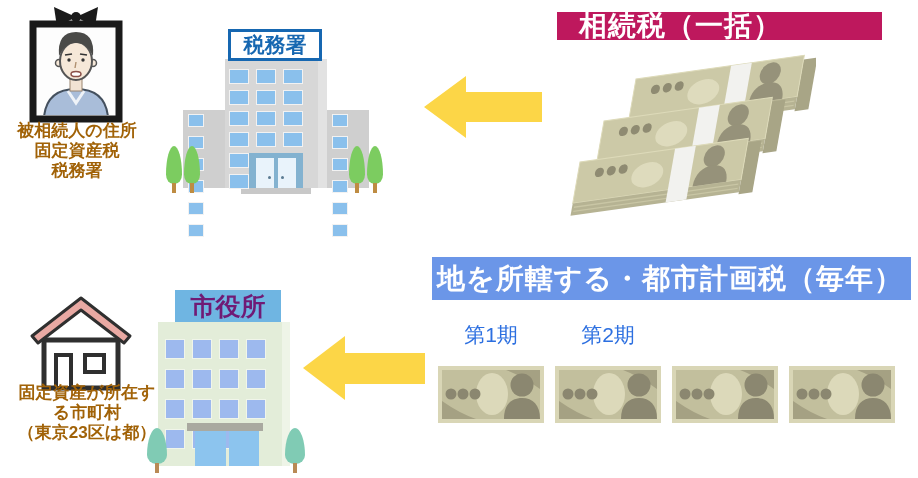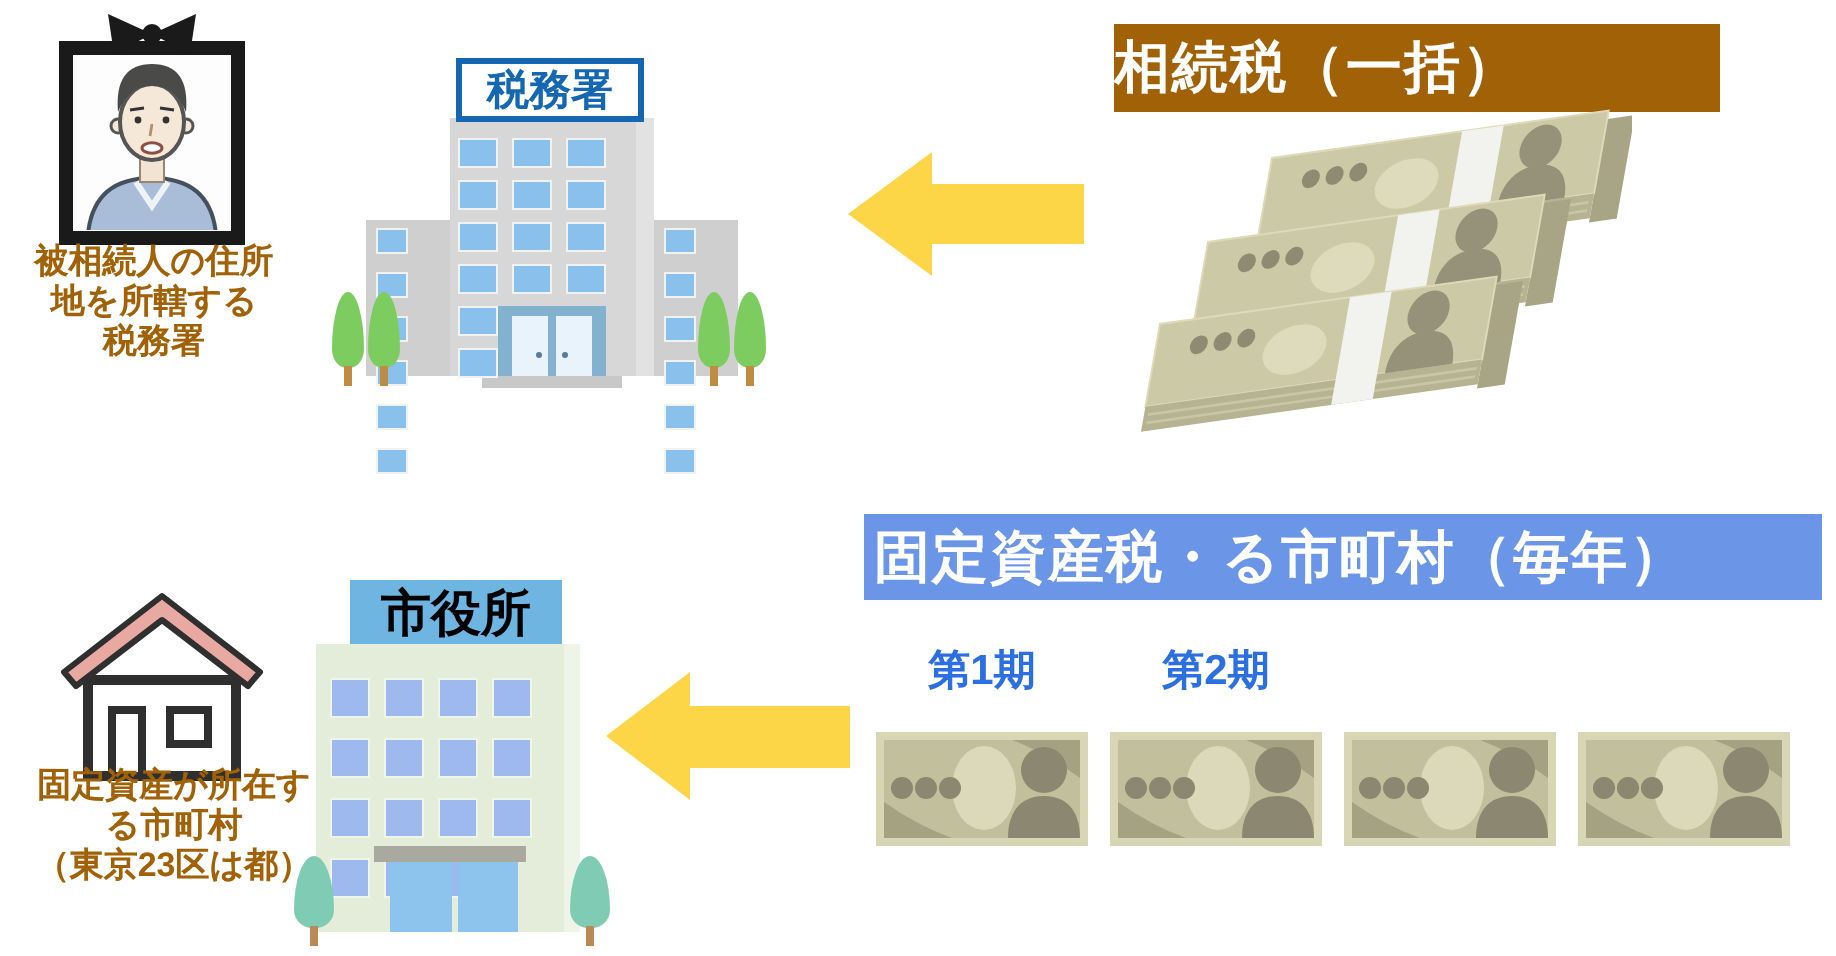--- a/index.html
+++ b/index.html
@@ -2,21 +2,21 @@
 <html><head>
 <meta charset="utf-8">
 <style>
   html,body{margin:0;padding:0;background:#fff;}
   #canvas{position:relative;width:918px;height:478px;background:#fff;overflow:hidden;
           font-family:"Liberation Sans",sans-serif;}
   .abs{position:absolute;}
 
   
   .hdr{display:flex;align-items:center;color:#fff;font-weight:bold;letter-spacing:1px;}
-  #hdr-top{left:557px;top:12px;width:303px;height:44px;background:#a16207;font-size:28px;padding-left:0;}
+  #hdr-top{left:557px;top:12px;width:303px;height:28px;background:#be185d;font-size:28px;padding-left:22px;}
   #hdr-bottom{left:432px;top:257px;width:474px;height:43px;background:#6B96E8;font-size:28px;padding-left:5px;}
 
   
   .caption{color:#a16207;font-weight:bold;font-size:17px;line-height:20px;text-align:center;}
   #cap-top{left:0;top:121px;width:154px;}
   #cap-bottom{left:0;top:383px;width:174px;}
 
   
   #arrow-top{left:424px;top:76px;}
   #arrow-bottom{left:303px;top:336px;}
@@ -50,40 +50,40 @@
   .tree{position:absolute;width:16px;height:38px;background:#7CCC60;
         border-radius:50% 50% 46% 46%/75% 75% 25% 25%;z-index:4;}
   .tree::after{content:"";position:absolute;left:50%;transform:translateX(-50%);bottom:-9px;
         width:4px;height:10px;background:#BE8C42;}
   #taxoffice .tree{top:120px;}
   .tree.teal{background:#80CBB4;width:20px;height:36px;}
   .tree.teal::after{background:#B98A55;}
 
   
   #cityhall{left:145px;top:290px;width:165px;height:188px;}
-  #ch-sign{position:absolute;left:30px;top:0;width:106px;height:32px;background:#6FB5E2;color:#000000;
+  #ch-sign{position:absolute;left:30px;top:0;width:106px;height:32px;background:#6FB5E2;color:#701a75;
            font-weight:bold;font-size:25px;display:flex;align-items:center;justify-content:center;z-index:3;}
   #ch-body{position:absolute;left:13px;top:32px;width:132px;height:144px;background:#E3EDD9;}
   #ch-body::after{content:"";position:absolute;right:0;top:0;width:8px;height:100%;background:#EEF4E7;}
   #ch-grid{left:20px;top:49px;width:125px;gap:10px 7px;}
   #ch-grid .w{width:18px;height:18px;background:#9DB9EE;border:1.5px solid #F0F5EA;}
   #ch-awning{position:absolute;left:42px;top:133px;width:76px;height:8px;background:#A9A9A0;z-index:2;}
   #ch-doors{position:absolute;left:50px;top:141px;width:64px;height:35px;display:flex;gap:3px;z-index:2;}
   #ch-doors .panel{flex:1;background:#8CC4EE;}
   #cityhall .tree{top:138px;}
   #ch-tree-l{left:2px;} #ch-tree-r{left:140px;}
 
   
   #portrait{left:26px;top:5px;}
   #house{left:28px;top:294px;}
   #moneystack{left:566px;top:54px;}
 
   
   #terms{left:438px;top:321px;width:457px;display:flex;gap:11px;}
-  #terms .term{width:106px;text-align:center;color:#2C6FE0;font-weight:bold;font-size:21px;}
+  #terms .term{width:106px;text-align:center;color:#2C6FE0;font-weight:normal;font-size:21px;}
   #bills{left:438px;top:366px;display:flex;gap:11px;}
 </style>
 </head>
 <body>
 
 <div id="canvas">
 
   <svg width="0" height="0" style="position:absolute" aria-hidden="true">
     <defs>
       <g id="bill">
@@ -141,21 +141,21 @@
       <line x1="50" y1="57" x2="49" y2="63" stroke="#B09070" stroke-width="1.4"></line>
       <ellipse cx="50" cy="69" rx="5" ry="2.6" fill="#fff" stroke="#8A5048" stroke-width="1.5"></ellipse>
     </g>
     <polygon points="50,12 28,2 31,22" fill="#1A1A1A"></polygon>
     <polygon points="50,12 72,2 69,22" fill="#1A1A1A"></polygon>
     <circle cx="50" cy="12" r="5" fill="#1A1A1A"></circle>
   </svg>
 
   <div class="abs caption" id="cap-top">
     <div>被相続人の住所</div>
-    <div>地を所轄する</div>
+    <div>固定資産税</div>
     <div>税務署</div>
   </div>
 
   <div class="abs" id="taxoffice">
     <div class="wing" id="to-wing-l"></div>
     <div class="wing" id="to-wing-r"></div>
     <div id="to-tower"></div>
     <div class="wgrid" id="to-grid">
         <i class="w"></i>
         <i class="w"></i>
@@ -253,21 +253,21 @@
       <div class="panel"></div>
     </div>
     <div class="tree teal" id="ch-tree-l"></div>
     <div class="tree teal" id="ch-tree-r"></div>
   </div>
 
   <svg class="abs" id="arrow-bottom" width="122" height="64" viewBox="0 0 122 64">
     <polygon points="0,32 42,0 42,17 122,17 122,48 42,48 42,64" fill="#FCD647"></polygon>
   </svg>
 
-  <div class="abs hdr" id="hdr-bottom">固定資産税・る市町村（毎年）</div>
+  <div class="abs hdr" id="hdr-bottom">地を所轄する・都市計画税（毎年）</div>
 
   <div class="abs" id="terms">
     <div class="term">第1期</div>
     <div class="term">第2期</div>
   </div>
 
   <div class="abs" id="bills">
     <svg width="106" height="57" viewBox="0 0 106 57">
         <use href="#bill"></use>
       </svg>

